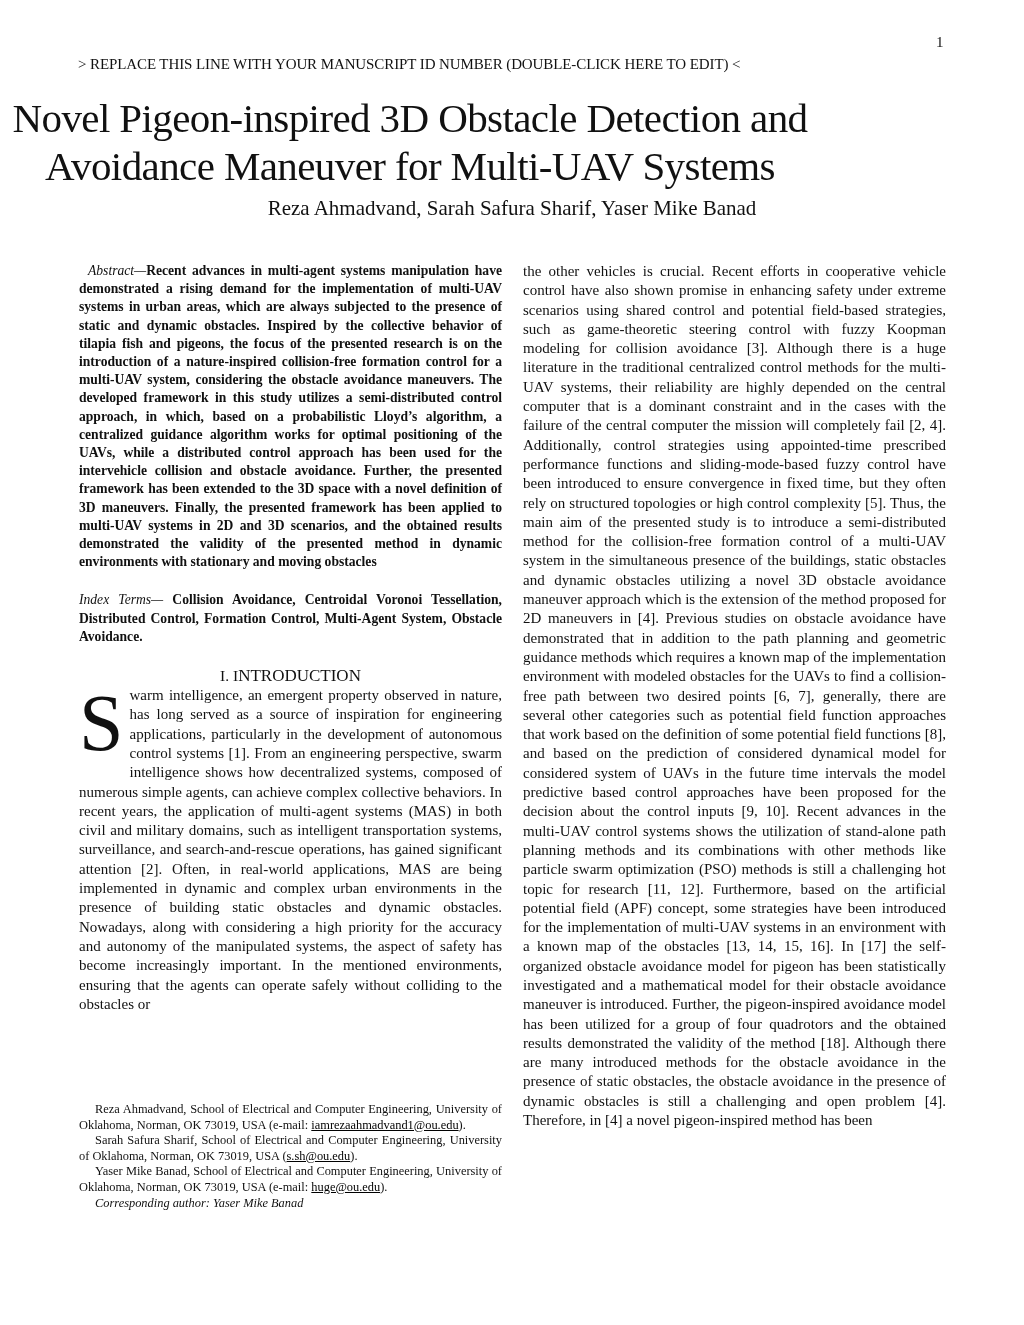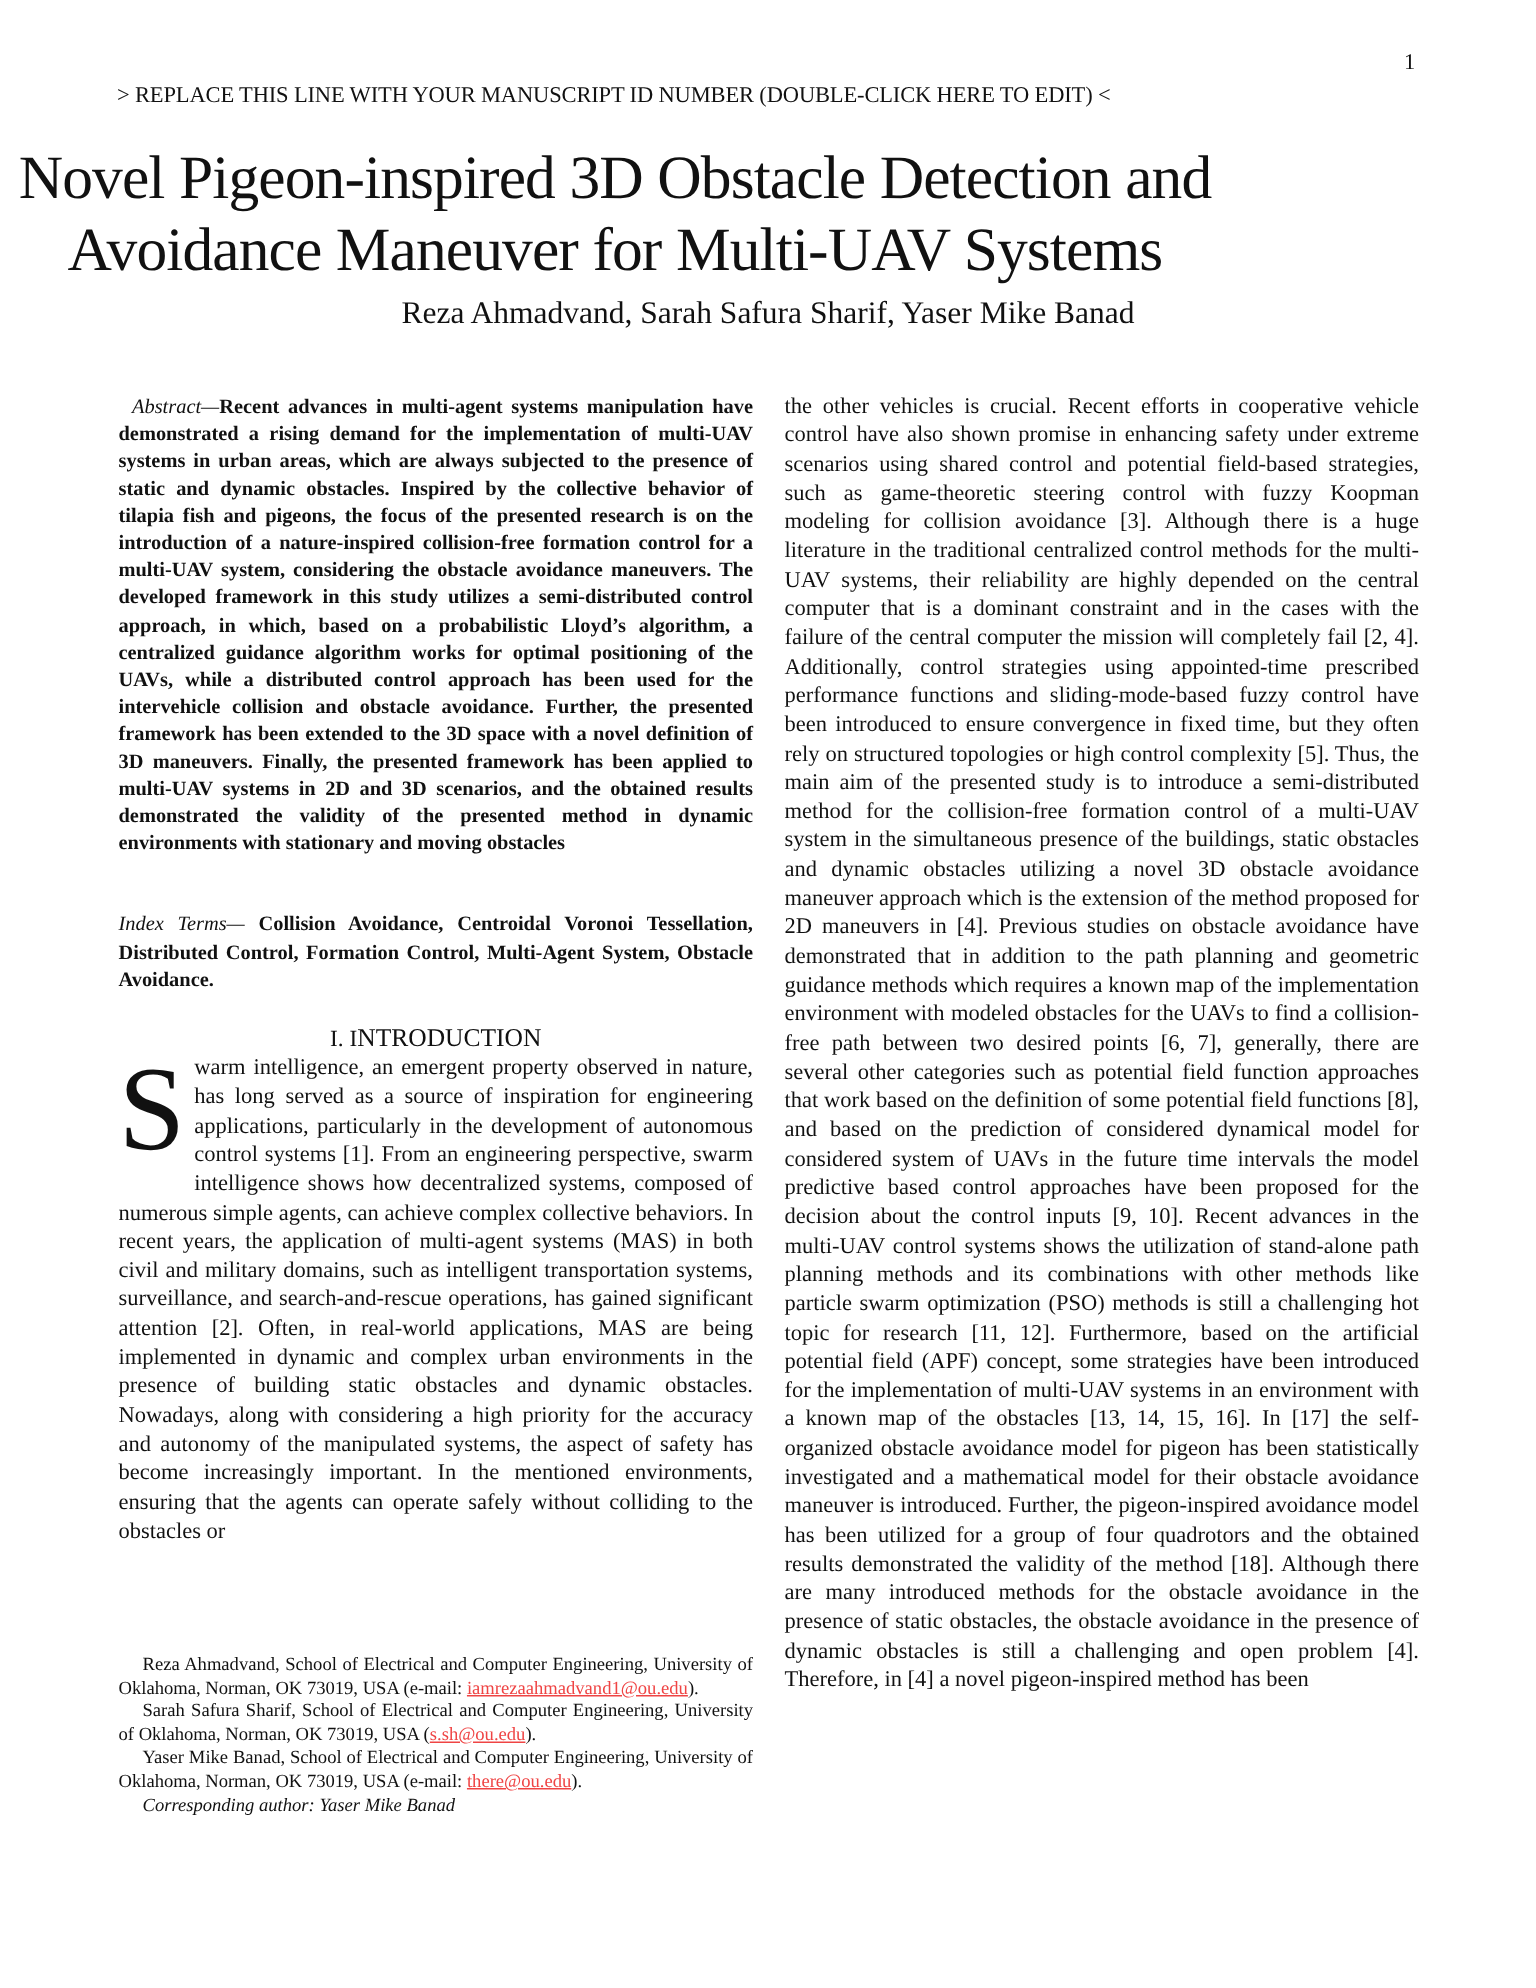--- a/index.html
+++ b/index.html
@@ -65,21 +65,21 @@
       font-size: 13.6px;
       line-height: 18.2px;
       text-align: justify;
       margin: 0;
     }
     .abstract { text-indent: 9px; }
     .abstract .lead, .index-terms .lead {
       font-style: italic;
       font-weight: normal;
     }
-    .index-terms { margin-top: 36px; }
+    .index-terms { margin-top: 20px; }
     .section-heading {
       text-align: center;
       font-size: 15.5px;
       margin: 20px 0 0 0;
       font-weight: normal;
       line-height: 20px;
     }
     .section-heading .sc { font-size: 17px; }
     .intro {
       margin: 0;
@@ -98,21 +98,21 @@
       top: 1102px;
       left: 79px;
       width: 423px;
       font-size: 12.4px;
       line-height: 15.6px;
       text-align: justify;
     }
     .footnotes p { margin: 0; text-indent: 16px; }
     .footnotes .corr { font-style: italic; }
     a.email {
-      color: #ef4444;
+      color: #000000;
     }
   </style>
 </head>
 <body>
 
 <div class="page-number">1</div>
 
 <div class="running-header">&gt; REPLACE THIS LINE WITH YOUR MANUSCRIPT ID NUMBER (DOUBLE-CLICK HERE TO EDIT) &lt;</div>
 
 <h1 class="title">
@@ -128,19 +128,19 @@
   <p class="index-terms"><span class="lead">Index Terms</span><span class="lead">— </span><span>Collision Avoidance, Centroidal Voronoi Tessellation, Distributed Control, Formation Control, Multi-Agent System, Obstacle Avoidance.</span></p>
 
   <h2 class="section-heading"><span>I. I</span><span class="sc">NTRODUCTION</span></h2>
 
   <p class="intro"><span class="dropcap">S</span><span>warm intelligence, an emergent property observed in nature, has long served as a source of inspiration for engineering applications, particularly in the development of autonomous control systems [1]. From an engineering perspective, swarm intelligence shows how decentralized systems, composed of numerous simple agents, can achieve complex collective behaviors. In recent years, the application of multi-agent systems (MAS) in both civil and military domains, such as intelligent transportation systems, surveillance, and search-and-rescue operations, has gained significant attention [2]. Often, in real-world applications, MAS are being implemented in dynamic and complex urban environments in the presence of building static obstacles and dynamic obstacles. Nowadays, along with considering a high priority for the accuracy and autonomy of the manipulated systems, the aspect of safety has become increasingly important. In the mentioned environments, ensuring that the agents can operate safely without colliding to the obstacles or</span></p>
 </div>
 
 <div class="footnotes">
   <p><span>Reza Ahmadvand, School of Electrical and Computer Engineering, University of Oklahoma, Norman, OK 73019, USA (e-mail: </span><a class="email" href="#">iamrezaahmadvand1@ou.edu</a><span>).</span></p>
   <p><span>Sarah Safura Sharif, School of Electrical and Computer Engineering, University of Oklahoma, Norman, OK 73019, USA (</span><a class="email" href="#">s.sh@ou.edu</a><span>).</span></p>
-  <p><span>Yaser Mike Banad, School of Electrical and Computer Engineering, University of Oklahoma, Norman, OK 73019, USA (e-mail: </span><a class="email" href="#">there@ou.edu</a><span>).</span></p>
+  <p><span>Yaser Mike Banad, School of Electrical and Computer Engineering, University of Oklahoma, Norman, OK 73019, USA (e-mail: </span><a class="email" href="#">huge@ou.edu</a><span>).</span></p>
   <p class="corr">Corresponding author: Yaser Mike Banad</p>
 </div>
 
 <div class="col col-right">
   <p class="para">the other vehicles is crucial. Recent efforts in cooperative vehicle control have also shown promise in enhancing safety under extreme scenarios using shared control and potential field-based strategies, such as game-theoretic steering control with fuzzy Koopman modeling for collision avoidance [3]. Although there is a huge literature in the traditional centralized control methods for the multi-UAV systems, their reliability are highly depended on the central computer that is a dominant constraint and in the cases with the failure of the central computer the mission will completely fail [2, 4]. Additionally, control strategies using appointed-time prescribed performance functions and sliding-mode-based fuzzy control have been introduced to ensure convergence in fixed time, but they often rely on structured topologies or high control complexity [5]. Thus, the main aim of the presented study is to introduce a semi-distributed method for the collision-free formation control of a multi-UAV system in the simultaneous presence of the buildings, static obstacles and dynamic obstacles utilizing a novel 3D obstacle avoidance maneuver approach which is the extension of the method proposed for 2D maneuvers in [4].  Previous studies on obstacle avoidance have demonstrated that in addition to the path planning and geometric guidance methods which requires a known map of the implementation environment with modeled obstacles for the UAVs to find a collision-free path between two desired points [6, 7], generally, there are several other categories such as potential field function approaches that work based on the definition of some potential field functions [8], and based on the prediction of considered dynamical model for considered system of UAVs in the future time intervals the model predictive based control approaches have been proposed for the decision about the control inputs [9, 10]. Recent advances in the multi-UAV control systems shows the utilization of stand-alone path planning methods and its combinations with other methods like particle swarm optimization (PSO) methods is still a challenging hot topic for research [11, 12]. Furthermore, based on the artificial potential field (APF) concept, some strategies have been introduced for the implementation of multi-UAV systems in an environment with a known map of the obstacles [13, 14, 15, 16]. In [17] the self-organized obstacle avoidance model for pigeon has been statistically investigated and a mathematical model for their obstacle avoidance maneuver is introduced. Further, the pigeon-inspired avoidance model has been utilized for a group of four quadrotors and the obtained results demonstrated the validity of the method [18]. Although there are many introduced methods for the obstacle avoidance in the presence of static obstacles, the obstacle avoidance in the presence of dynamic obstacles is still a challenging and open problem [4]. Therefore, in [4] a novel pigeon-inspired method has been</p>
 </div>
 
 </body></html>

